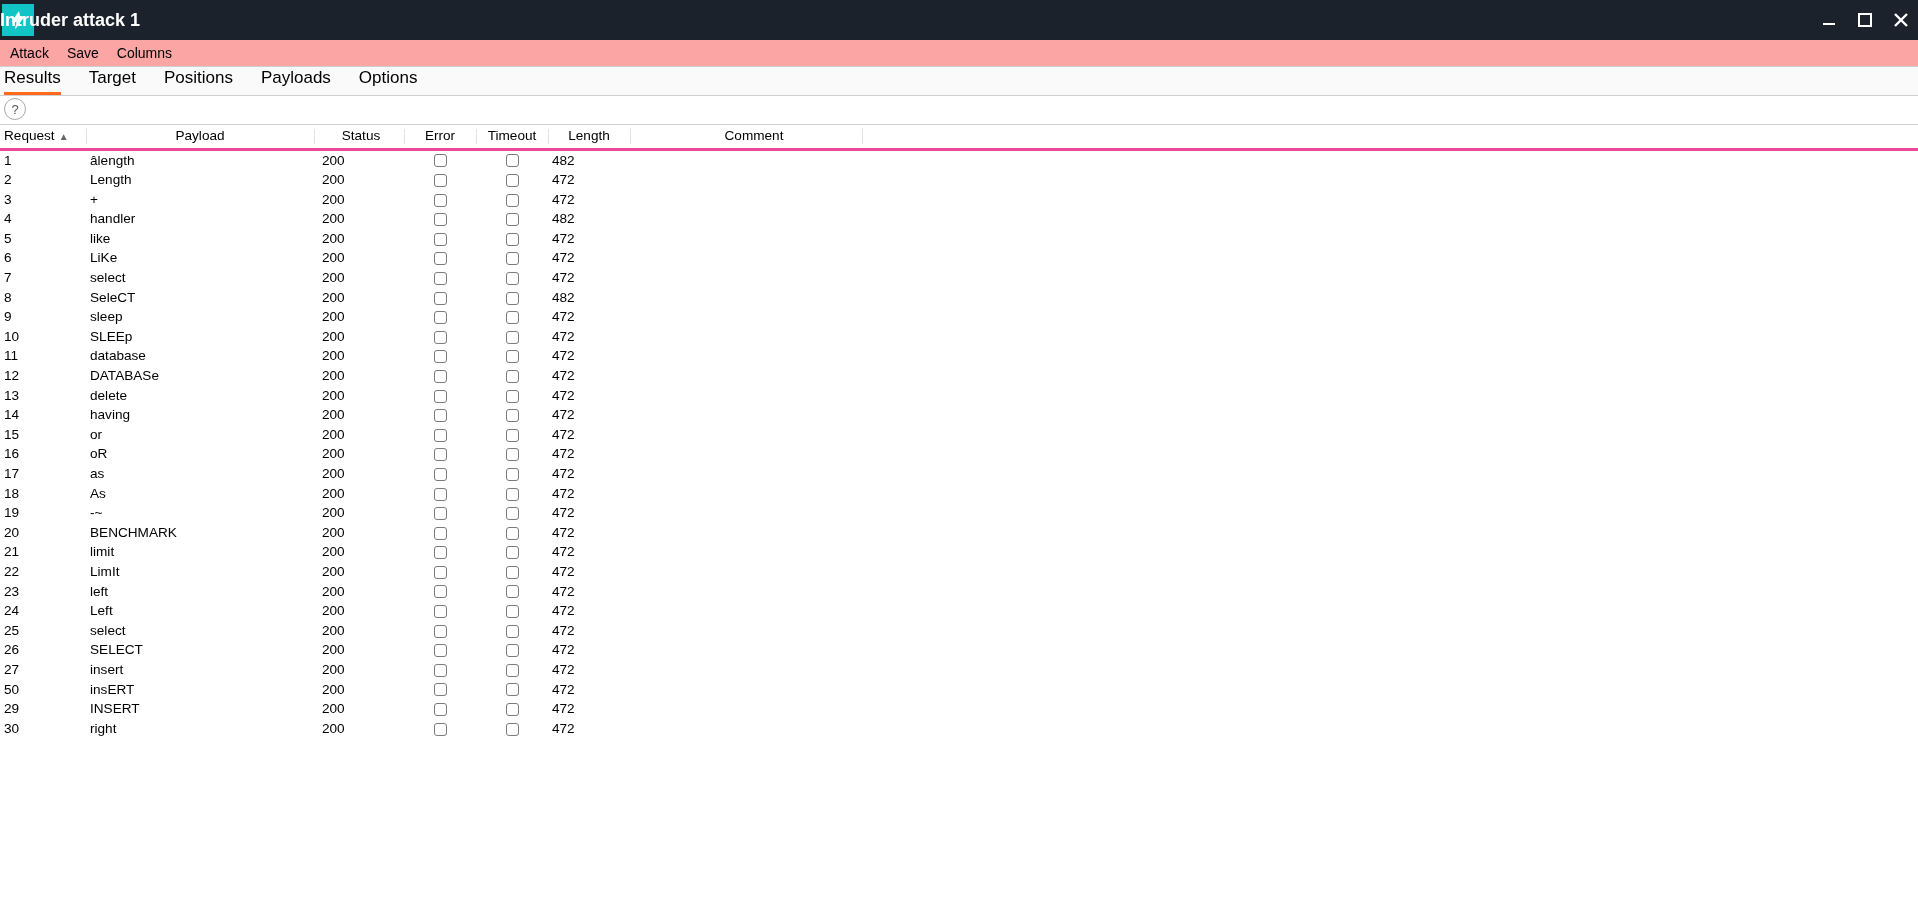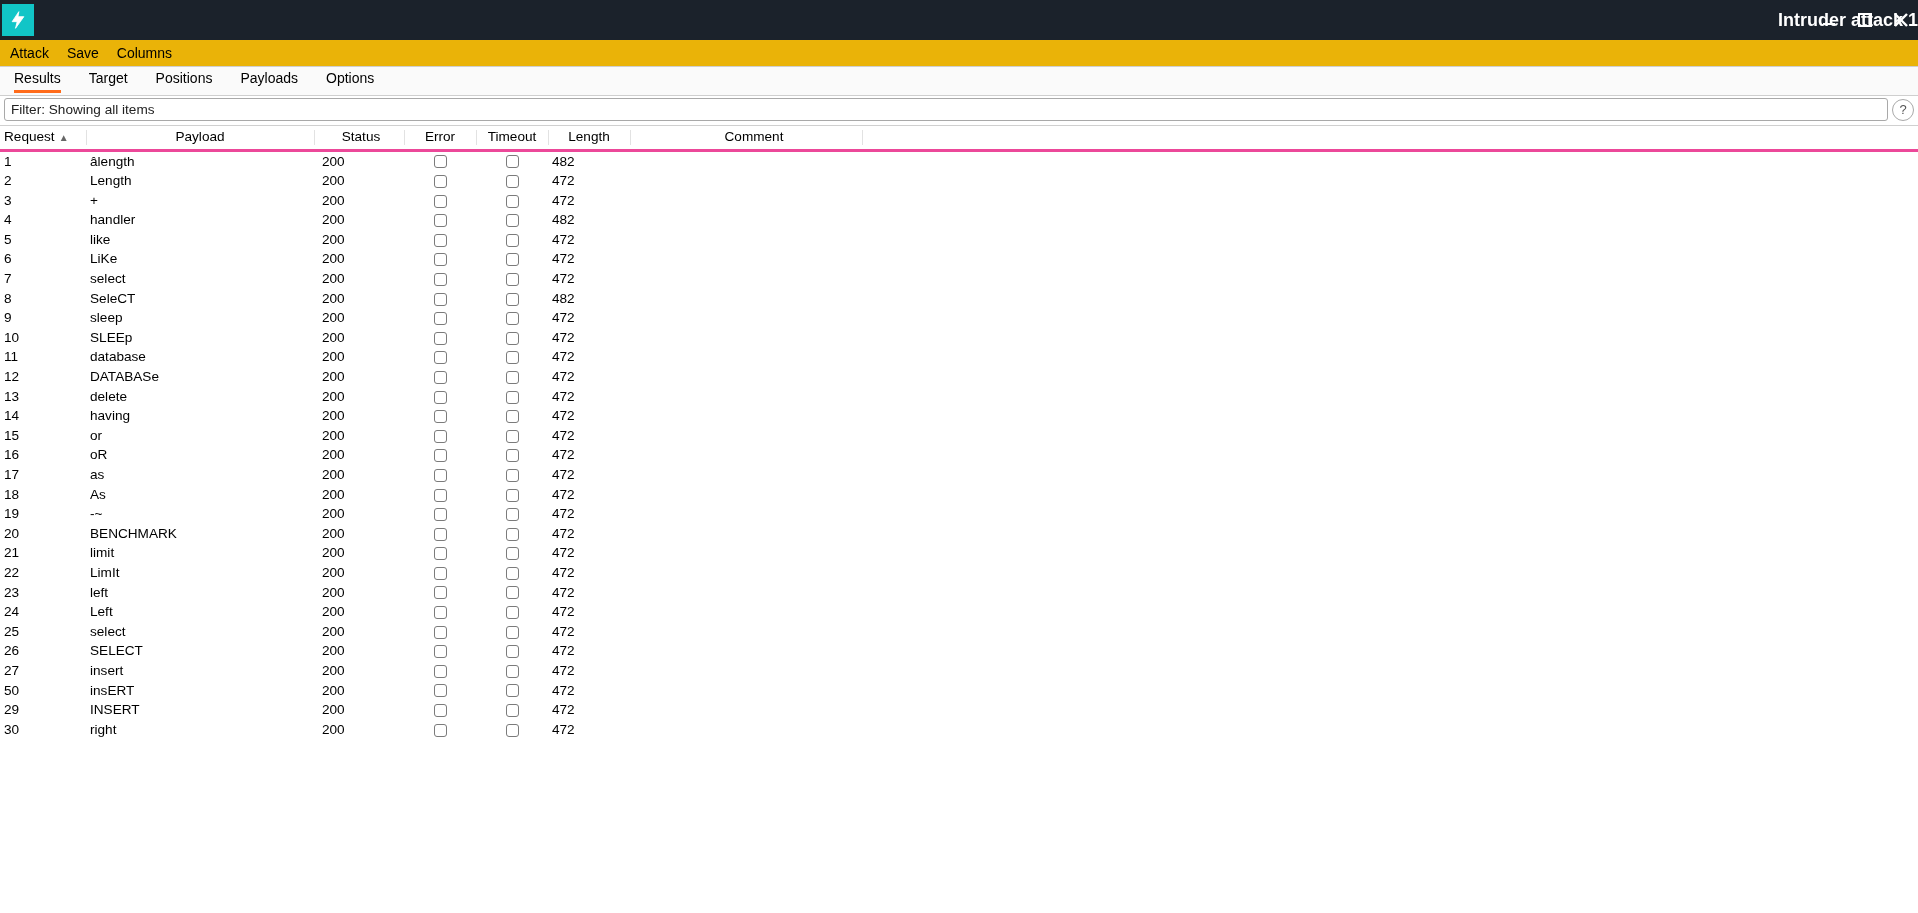--- a/index.html
+++ b/index.html
@@ -2,30 +2,30 @@
 <html><head>
 <meta charset="utf-8">
 <style>
   * { box-sizing: border-box; }
   html, body { margin:0; padding:0; height:100%; font-family:"Segoe UI","Helvetica Neue",Arial,sans-serif; font-size:13.6px; color:#000; background:#ffffff; }
   body { display:flex; flex-direction:column; height:913px; width:1918px; overflow:hidden; }
   
   .titlebar { height:40px; background:#1b222b; color:#fff; display:flex; align-items:center; font-size:18px; font-weight:600; position:relative; }
   .titlebar .app-icon { width:32px; height:32px; margin-left:2px; margin-right:8px; background:#11c5c7; display:flex; align-items:center; justify-content:center; }
   .titlebar .app-icon svg { width:20px; height:20px; }
-  .titlebar .title { position:absolute; left:16px; right:0; text-align:right; pointer-events:none; }
+  .titlebar .title { position:absolute; left:0; right:0; text-align:left; pointer-events:none; }
   .win-controls { position:absolute; right:6px; top:0; height:40px; display:flex; align-items:center; gap:14px; }
   .win-btn { width:22px; height:22px; display:flex; align-items:center; justify-content:center; color:#fff; }
   .win-btn svg { width:16px; height:16px; }
   
-  .menubar { height:26px; background:#eab308; display:flex; align-items:center; gap:18px; padding-left:10px; font-size:14px; }
+  .menubar { height:26px; background:#fca5a5; display:flex; align-items:center; gap:18px; padding-left:10px; font-size:14px; }
   .menubar span { cursor:default; }
   
   .tabs-wrapper { border-top:1px solid #cfcfcf; border-bottom:1px solid #cfcfcf; background:#fafafa; }
-  .tabs { display:flex; gap:28px; padding:0 14px; height:28px; align-items:center; font-size:14px; }
+  .tabs { display:flex; gap:28px; padding:0 4px; height:28px; align-items:center; font-size:17px; }
   .tab { padding-bottom:4px; border-bottom:3px solid transparent; cursor:default; }
   .tab.active { border-bottom-color:#ff6b1a; }
   
   .filter-row { display:flex; align-items:center; gap:4px; padding:2px 4px 4px 4px; background:#fff; }
   .filter-input { flex:1; height:23px; border:1px solid #a9a9a9; border-radius:3px; padding:0 6px; font-family:inherit; font-size:13.6px; line-height:21px; color:#222; }
   .help-btn { width:22px; height:22px; border:1px solid #a9a9a9; border-radius:50%; display:flex; align-items:center; justify-content:center; font-size:13px; color:#555; background:#fff; }
   
   .table-wrapper { flex:1; overflow:hidden; border-top:1px solid #d0d0d0; }
   table { border-collapse:collapse; width:100%; table-layout:fixed; }
   th, td { text-align:left; padding:0 4px; height:19.6px; line-height:19.6px; white-space:nowrap; overflow:hidden; text-overflow:ellipsis; font-size:13.6px; }
@@ -83,21 +83,20 @@
   <div class="tabs">
     <span id="tab-0" class="tab active">Results</span>
     <span id="tab-1" class="tab">Target</span>
     <span id="tab-2" class="tab">Positions</span>
     <span id="tab-3" class="tab">Payloads</span>
     <span id="tab-4" class="tab">Options</span>
   </div>
 </div>
 
 <div class="filter-row">
-  <input class="filter-input" value="Filter: Showing all items" style="">
   <div class="help-btn">
       <span>?</span>
     </div>
 </div>
 
 <div class="table-wrapper">
   <table>
     <thead>
       <tr>
         <th class="col-request">

